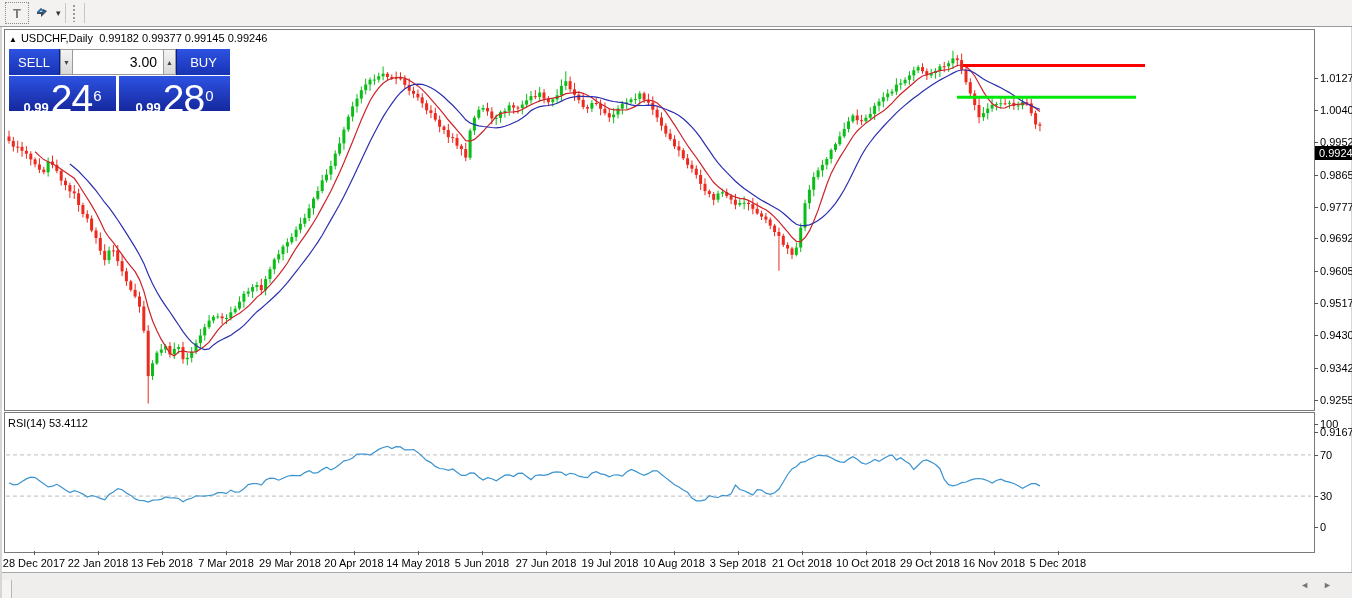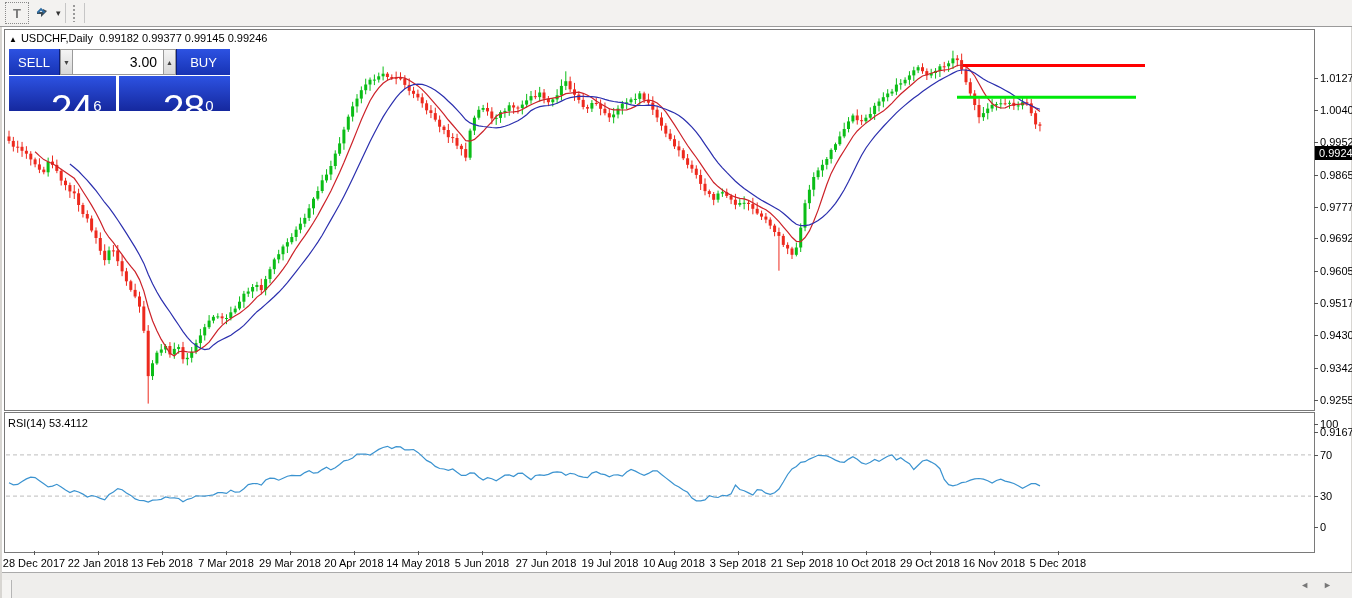--- a/index.html
+++ b/index.html
@@ -39,21 +39,21 @@
   .tp-btn{background:linear-gradient(#2d52e2,#1733b4);color:#fff;font-size:13px;display:flex;
           align-items:center;justify-content:center;cursor:pointer;}
   .tp-sell{width:50px;border-right:1px solid #0d1f7a;text-align:center;}
   .tp-buy{width:53px;border-left:1px solid #0d1f7a;}
   .tp-spin{width:13px;background:linear-gradient(#f4f4f4,#d8d8d8);border:1px solid #9a9a9a;color:#444;
            font-size:7px;display:flex;align-items:center;justify-content:center;cursor:pointer;box-sizing:border-box;}
   .tp-vol{flex:1;border:1px solid #9a9a9a;border-left:none;border-right:none;font-size:14px;
           text-align:right;padding:0 6px;color:#000;outline:none;background:#fff;min-width:0;}
   .tp-row2{display:flex;height:35px;margin-top:1px;}
   .tp-tile{background:linear-gradient(#2d52e2,#15289e);color:#fff;display:flex;align-items:baseline;
-           justify-content:center;cursor:pointer;padding-top:18px;box-sizing:border-box;}
+           justify-content:center;cursor:pointer;padding-top:8px;box-sizing:border-box;}
   .tp-tile .small{font-size:13px;font-weight:bold;margin-right:2px;}
   .tp-tile .big{font-size:39px;font-weight:400;line-height:30px;letter-spacing:-1px;}
   .tp-tile .sup{font-size:15px;position:relative;top:-11px;margin-left:1px;}
   .tile-sell{width:107px;margin-right:3px;}
   .tile-buy{width:111px;}
   
   .tabbar{position:absolute;left:0;top:545px;width:1352px;height:26px;background:#efeeec;
           border-top:1px solid #aaa;display:flex;align-items:flex-end;}
   .tab-pre{width:9px;height:19px;background:#f5f4f2;border-right:1px solid #b5b5b5;margin-right:2px;}
   .tab{padding:3px 15px 4px 15px;font-size:12px;color:#333;border-right:1px solid #c2c2c2;cursor:pointer;white-space:nowrap;}
@@ -656,21 +656,21 @@
      <div class="date-label" style="left:480px">5 Jun 2018</div>
       <div class="date-tick" style="left:544px"></div>
      <div class="date-label" style="left:544px">27 Jun 2018</div>
       <div class="date-tick" style="left:608px"></div>
      <div class="date-label" style="left:608px">19 Jul 2018</div>
       <div class="date-tick" style="left:672px"></div>
      <div class="date-label" style="left:672px">10 Aug 2018</div>
       <div class="date-tick" style="left:736px"></div>
      <div class="date-label" style="left:736px">3 Sep 2018</div>
       <div class="date-tick" style="left:800px"></div>
-     <div class="date-label" style="left:800px">21 Sep 2018</div>
+     <div class="date-label" style="left:800px">21 Oct 2018</div>
       <div class="date-tick" style="left:864px"></div>
      <div class="date-label" style="left:864px">10 Oct 2018</div>
       <div class="date-tick" style="left:928px"></div>
      <div class="date-label" style="left:928px">29 Oct 2018</div>
       <div class="date-tick" style="left:992px"></div>
      <div class="date-label" style="left:992px">16 Nov 2018</div>
       <div class="date-tick" style="left:1056px"></div>
      <div class="date-label" style="left:1056px">5 Dec 2018</div>
     </div>
 

